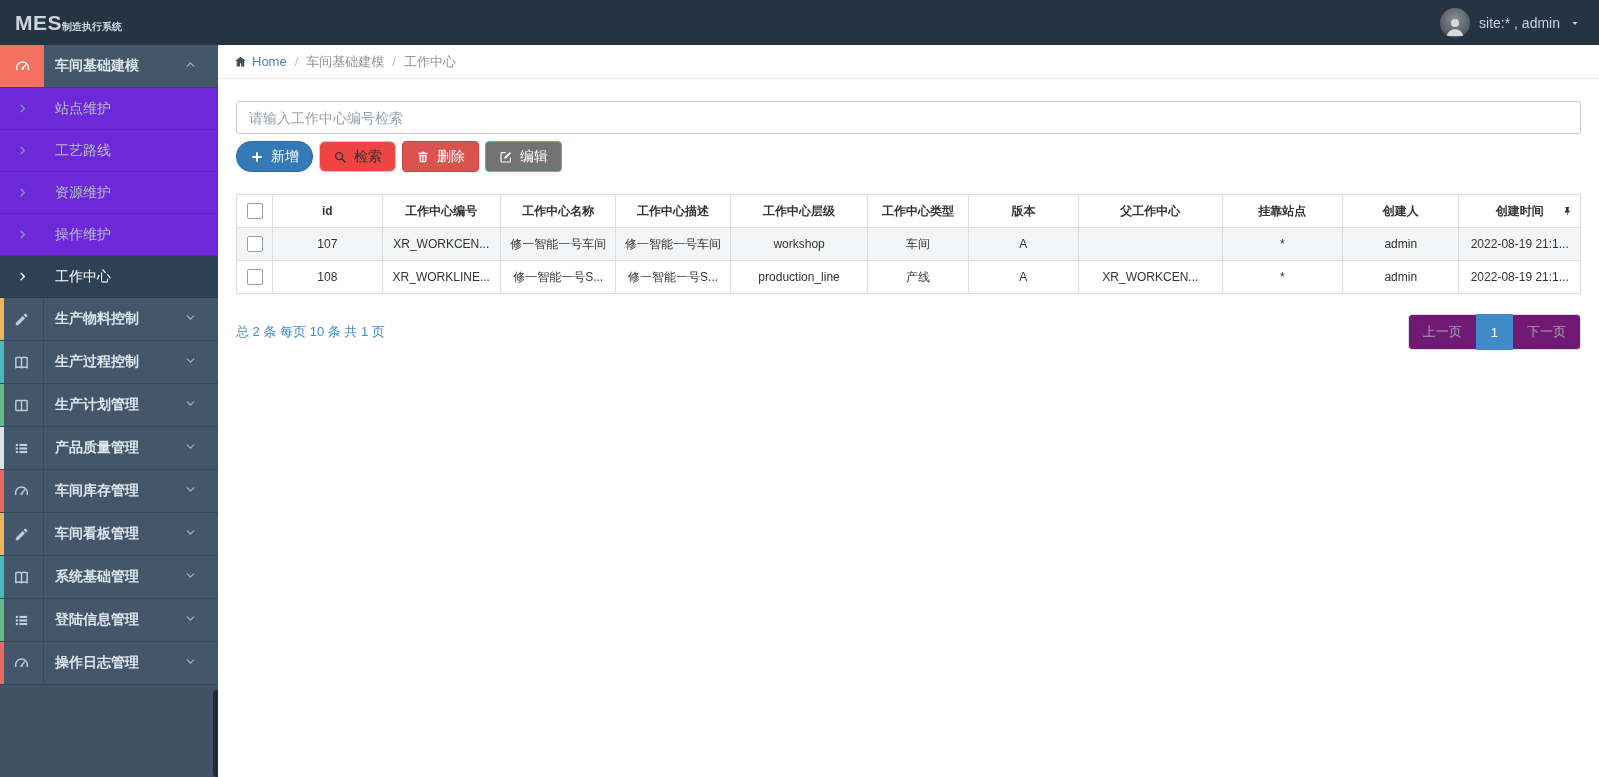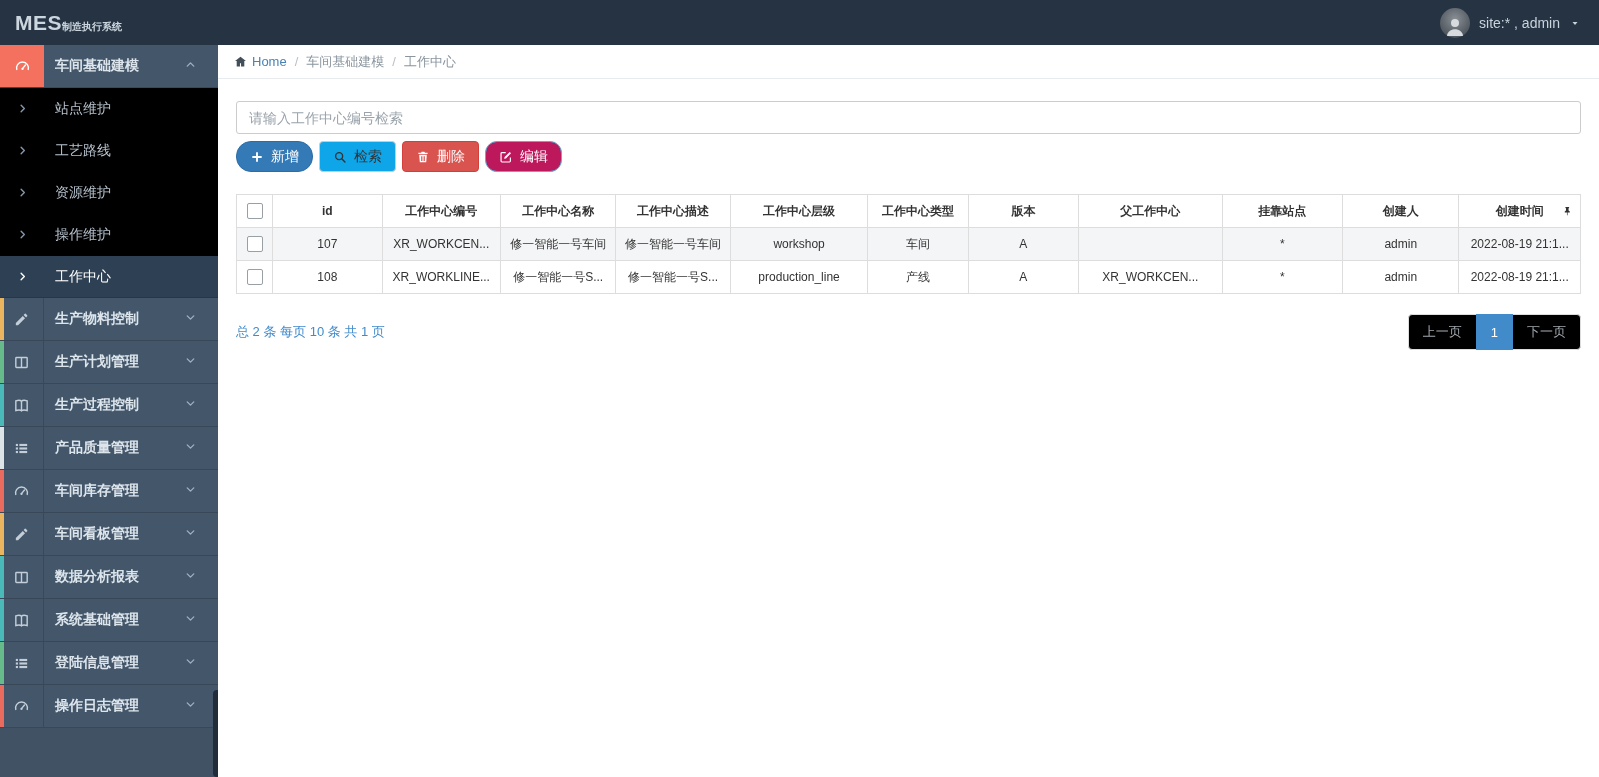--- a/index.html
+++ b/index.html
@@ -37,21 +37,21 @@
   .group-icon-col {
     width:44px; align-self:stretch; display:flex; align-items:center; justify-content:center;
     color:#c3ced8; border-right:1px solid rgba(0,0,0,.14); box-sizing:border-box; position:relative; flex:none;
   }
   .group-icon-col .icon { width:17px; height:17px; }
   .group-row.active-group .group-icon-col { background:#f4715f; color:#fff; border-right:none; }
   .strip { position:absolute; left:0; top:0; bottom:0; width:4px; }
   .group-label { flex:1; padding-left:11px; color:#dde5ec; font-size:14px; font-weight:bold; }
   .group-chevron { width:34px; color:#9db0c0; flex:none; }
   .group-chevron .icon { width:13px; height:13px; }
-  .submenu { background:#000000; }
+  .submenu { background:#6d28d9; }
   .submenu-item {
     height:42px; display:flex; align-items:center; color:#b6c2cd; font-size:14px;
     border-bottom:1px solid rgba(0,0,0,.13); box-sizing:border-box; cursor:pointer;
   }
   .submenu-item .sub-chevron { width:44px; display:flex; justify-content:center; color:#8599ab; flex:none; }
   .submenu-item .sub-chevron .icon { width:11px; height:11px; }
   .submenu-item .sub-label { padding-left:11px; }
   .submenu-item.active { background:#2e4053; color:#fff; }
   .submenu-item.active .sub-chevron { color:#fff; }
   .sidebar-scrollbar {
@@ -77,23 +77,23 @@
   }
   .search-input::placeholder { color:#9aa3ab; }
 
   .toolbar { margin-top:7px; display:flex; gap:6px; }
   .btn {
     height:31px; padding:0 13px; border-radius:4px; font-size:14px; font-family:inherit;
     display:inline-flex; align-items:center; gap:7px; border:1px solid transparent; cursor:pointer;
   }
   .btn .icon { width:14px; height:14px; }
   .btn-primary { background:#337ab7; border-color:#2e6da4; color:#fff;border-radius:15px; }
-  .btn-default { background:#0ea5e9; border-color:#ccc; color:#333; }
+  .btn-default { background:#ef4444; border-color:#ccc; color:#333;border-radius:6px; }
   .btn-danger  { background:#d9534f; border-color:#d43f3a; color:#fff; }
-  .btn-info    { background:#be185d; border-color:#46b8da; color:#fff;border-radius:12px; }
+  .btn-info    { background:#737373; border-color:#46b8da; color:#fff; }
 
   .data-table {
     margin-top:22px; width:100%; border-collapse:collapse; table-layout:fixed;
     font-size:12px; color:#333;
   }
   .data-table th, .data-table td {
     border:1px solid #ddd; height:33px; text-align:center; padding:0 6px;
     overflow:hidden; white-space:nowrap; text-overflow:ellipsis; box-sizing:border-box;
   }
   .data-table th { font-weight:bold; position:relative; background:#fff; }
@@ -102,21 +102,21 @@
   .pin { position:absolute; right:7px; top:50%; transform:translateY(-50%); width:11px; height:11px; color:#333; cursor:pointer; }
   .cb {
     width:14px; height:14px; border:1px solid #98a0a6; border-radius:2px;
     background:#fff; display:inline-block; vertical-align:middle; cursor:pointer;
   }
 
   .pagination-row { margin-top:20px; display:flex; align-items:center; justify-content:space-between; }
   .page-summary { color:#428bca; font-size:13px; }
   .page-group { display:inline-flex; }
   .page-btn {
-    padding:8px 14px; font-size:13px; border:1px solid #ddd; background:#000000;
+    padding:8px 14px; font-size:13px; border:1px solid #ddd; background:#701a75;
     color:#a0a6ac; margin-left:-1px; cursor:pointer; font-family:inherit;
   }
   .page-btn:first-child { border-radius:4px 0 0 4px; margin-left:0; }
   .page-btn:last-child  { border-radius:0 4px 4px 0; }
   .page-btn.active { background:#428bca; border-color:#428bca; color:#fff; position:relative; }
 </style>
 </head>
 <body>
 
 <div class="navbar">
@@ -224,46 +224,46 @@
         </div>
         <div class="group-label">生产物料控制</div>
         <div class="group-chevron"><span class="icon ">
             <svg viewBox="0 0 24 24" fill="none" stroke="currentColor" stroke-width="2.6" stroke-linecap="round" stroke-linejoin="round">
               <path d="m6 9 6 6 6-6"></path>
             </svg>
           </span></div>
       </div>
       <div class="group-row">
         <div class="group-icon-col">
+          <span class="strip" style="background: rgb(76, 185, 185);"></span>
+          <span class="icon ">
+            <svg viewBox="0 0 24 24" fill="none" stroke="currentColor" stroke-width="2">
+              <path d="M12 6c-1.5-1.6-4.5-1.6-8-.6V19c3.5-1 6.5-1 8 .6 1.5-1.6 4.5-1.6 8-.6V5.4c-3.5-1-6.5-1-8 .6Z"></path>
+              <path d="M12 6v13"></path>
+            </svg>
+          </span>
+        </div>
+        <div class="group-label">生产过程控制</div>
+        <div class="group-chevron"><span class="icon ">
+            <svg viewBox="0 0 24 24" fill="none" stroke="currentColor" stroke-width="2.6" stroke-linecap="round" stroke-linejoin="round">
+              <path d="m6 9 6 6 6-6"></path>
+            </svg>
+          </span></div>
+      </div>
+      <div class="group-row">
+        <div class="group-icon-col">
           <span class="strip" style="background: rgb(103, 187, 138);"></span>
           <span class="icon ">
             <svg viewBox="0 0 24 24" fill="none" stroke="currentColor" stroke-width="2">
               <rect x="4" y="5" width="16" height="14" rx="1"></rect>
               <path d="M12 5v14"></path>
             </svg>
           </span>
         </div>
         <div class="group-label">生产计划管理</div>
-        <div class="group-chevron"><span class="icon ">
-            <svg viewBox="0 0 24 24" fill="none" stroke="currentColor" stroke-width="2.6" stroke-linecap="round" stroke-linejoin="round">
-              <path d="m6 9 6 6 6-6"></path>
-            </svg>
-          </span></div>
-      </div>
-      <div class="group-row">
-        <div class="group-icon-col">
-          <span class="strip" style="background: rgb(76, 185, 185);"></span>
-          <span class="icon ">
-            <svg viewBox="0 0 24 24" fill="none" stroke="currentColor" stroke-width="2">
-              <path d="M12 6c-1.5-1.6-4.5-1.6-8-.6V19c3.5-1 6.5-1 8 .6 1.5-1.6 4.5-1.6 8-.6V5.4c-3.5-1-6.5-1-8 .6Z"></path>
-              <path d="M12 6v13"></path>
-            </svg>
-          </span>
-        </div>
-        <div class="group-label">生产过程控制</div>
         <div class="group-chevron"><span class="icon ">
             <svg viewBox="0 0 24 24" fill="none" stroke="currentColor" stroke-width="2.6" stroke-linecap="round" stroke-linejoin="round">
               <path d="m6 9 6 6 6-6"></path>
             </svg>
           </span></div>
       </div>
       <div class="group-row">
         <div class="group-icon-col">
           <span class="strip" style="background: rgb(221, 228, 232);"></span>
           <span class="icon ">
@@ -305,37 +305,20 @@
       <div class="group-row">
         <div class="group-icon-col">
           <span class="strip" style="background: rgb(234, 181, 94);"></span>
           <span class="icon ">
             <svg viewBox="0 0 24 24" fill="currentColor">
               <path d="M4 16.8V20h3.2L17 10.2l-3.2-3.2L4 16.8Zm16-9.4a1 1 0 0 0 0-1.4l-2-2a1 1 0 0 0-1.4 0l-1.6 1.6 3.4 3.4L20 7.4Z"></path>
             </svg>
           </span>
         </div>
         <div class="group-label">车间看板管理</div>
-        <div class="group-chevron"><span class="icon ">
-            <svg viewBox="0 0 24 24" fill="none" stroke="currentColor" stroke-width="2.6" stroke-linecap="round" stroke-linejoin="round">
-              <path d="m6 9 6 6 6-6"></path>
-            </svg>
-          </span></div>
-      </div>
-      <div class="group-row">
-        <div class="group-icon-col">
-          <span class="strip" style="background: rgb(76, 185, 185);"></span>
-          <span class="icon ">
-            <svg viewBox="0 0 24 24" fill="none" stroke="currentColor" stroke-width="2">
-              <rect x="4" y="5" width="16" height="14" rx="1"></rect>
-              <path d="M12 5v14"></path>
-            </svg>
-          </span>
-        </div>
-        <div class="group-label">数据分析报表</div>
         <div class="group-chevron"><span class="icon ">
             <svg viewBox="0 0 24 24" fill="none" stroke="currentColor" stroke-width="2.6" stroke-linecap="round" stroke-linejoin="round">
               <path d="m6 9 6 6 6-6"></path>
             </svg>
           </span></div>
       </div>
       <div class="group-row">
         <div class="group-icon-col">
           <span class="strip" style="background: rgb(76, 185, 185);"></span>
           <span class="icon ">

